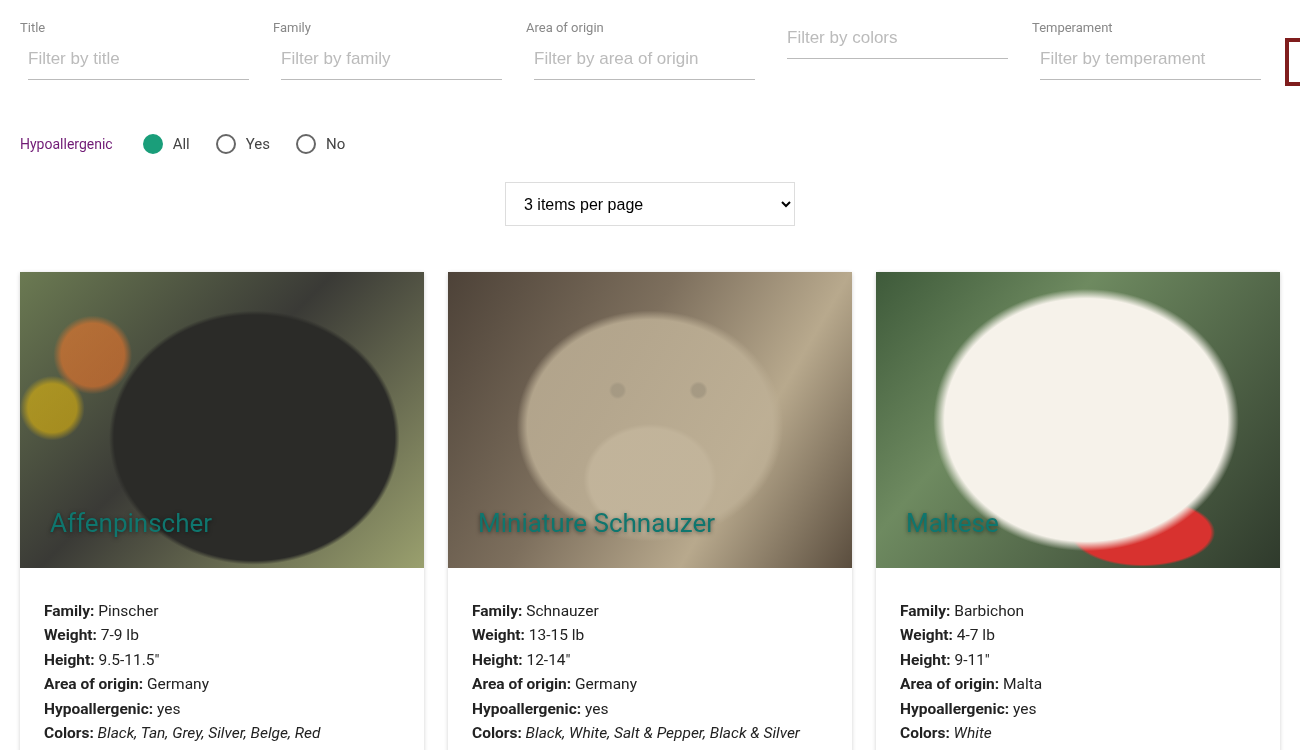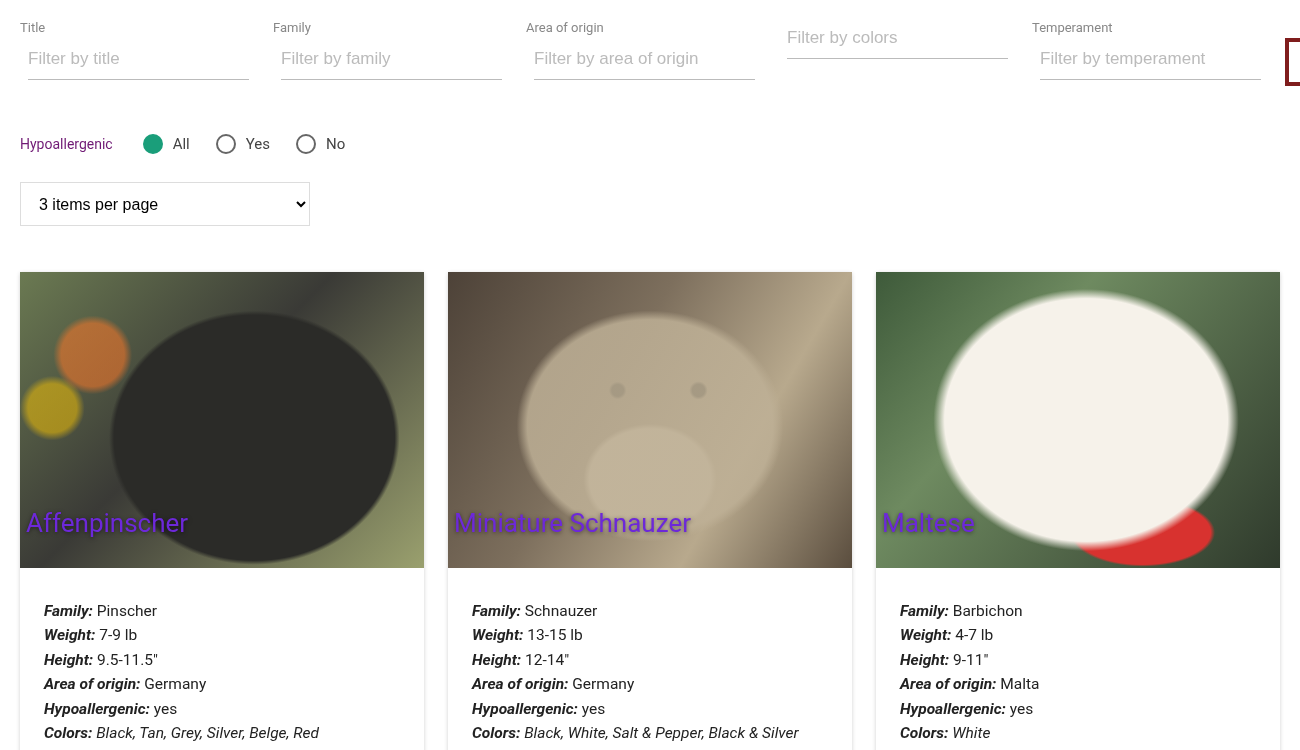--- a/index.html
+++ b/index.html
@@ -67,21 +67,21 @@
     border-radius: 50%;
     display: inline-block;
     position: relative;
   }
   .radio-opt.selected .radio-circle {
     border-color: #1a9e7a;
     background: #1a9e7a;
   }
   .perpage-row {
     display: flex;
-    justify-content: flex-start;
+    justify-content: center;
     margin-top: 28px;
   }
   .perpage-select {
     height: 44px;
     border: 1px solid #ddd;
     padding: 0 14px;
     font-size: 16px;
     background: #fff;
     min-width: 290px;
   }
@@ -99,34 +99,34 @@
     position: relative;
   }
   .card-img {
     width: 100%;
     height: 296px;
     position: relative;
     overflow: hidden;
   }
   .card-title {
     position: absolute;
-    left: 6px;
+    left: 30px;
     bottom: 30px;
-    color: #6d28d9;
+    color: #0f766e;
     font-size: 26px;
     font-weight: 400;
     text-shadow: 0 1px 4px rgba(0,0,0,0.5);
   }
   .card-body {
     padding: 32px 24px 18px 24px;
     font-size: 15.5px;
     line-height: 1.45;
   }
   .spec-line { margin-bottom: 2px; }
-  .spec-line b { font-weight: 700; font-style: italic; }
+  .spec-line b { font-weight: 700; }
   .spec-italic { font-style: italic; }
   
   .dog-bg {
     width:100%;height:100%;
   }
   .dog1 { background: linear-gradient(135deg,#6b7a52 0%, #3a3a36 45%, #9aa06e 100%); }
   .dog1::before{content:"";position:absolute;inset:0;background:
     radial-gradient(circle at 18% 28%, rgba(255,120,40,.55) 0 8%, transparent 10%),
     radial-gradient(circle at 8% 46%, rgba(255,200,0,.5) 0 6%, transparent 8%),
     radial-gradient(ellipse 62% 74% at 58% 56%, #2b2b28 0 56%, transparent 58%),

